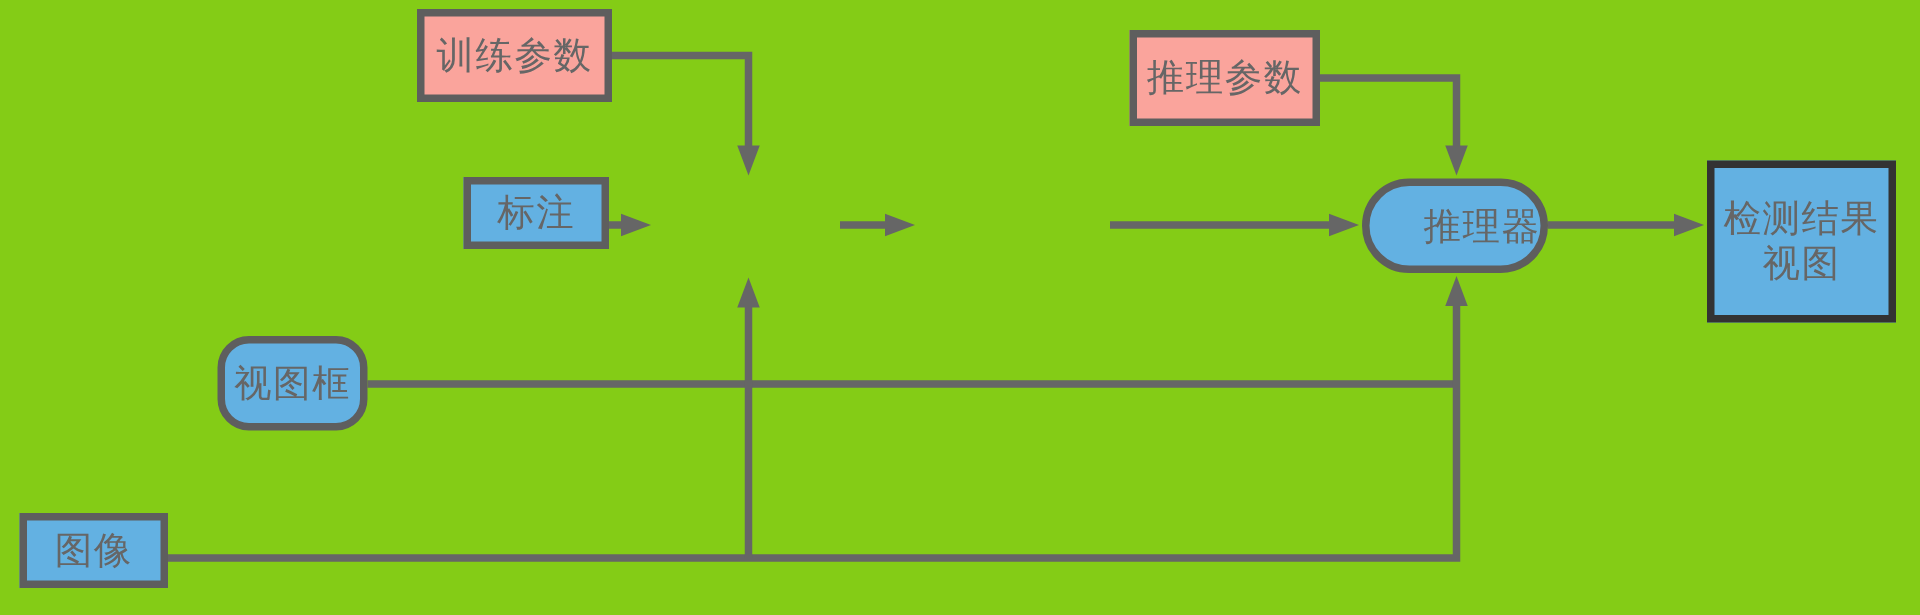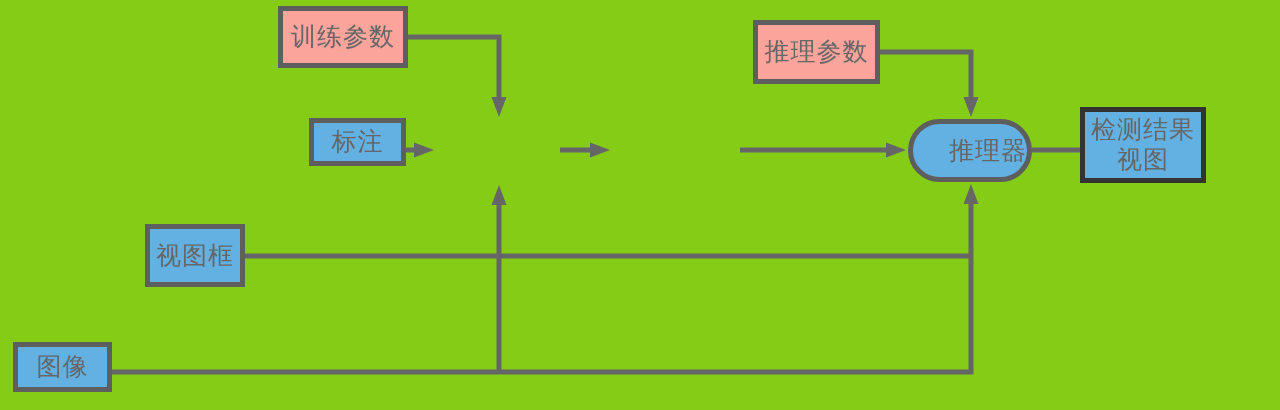--- a/index.html
+++ b/index.html
@@ -87,26 +87,26 @@
 
 
   <div class="node pink" style="left:753px; top:20px; width:127px; height:64px;justify-content:center;">
     <span class="lbl">推理参数</span>
   </div>
 
   <div class="node blue stadium" style="left:908px; top:119px; width:124px; height:63px;align-items:flex-end;">
     <span class="lbl">推理器</span>
   </div>
 
-  <div class="node blue dark-border" style="left:1080px; top:107px; width:126px; height:76px;">
+  <div class="node blue dark-border" style="left:1138px; top:107px; width:126px; height:108px;">
     <span class="lbl">检测结果</span>
     <span class="lbl">视图</span>
   </div>
 
-  <div class="node blue" style="left:145px; top:224px; width:100px; height:63px;">
+  <div class="node blue" style="left:145px; top:224px; width:100px; height:63px;border-radius:21px;">
     <span class="lbl">视图框</span>
   </div>
 
   <div class="node blue" style="left:13px; top:342px; width:99px; height:50px;">
     <span class="lbl">图像</span>
   </div>
 
 </div>
 
 </body></html>

